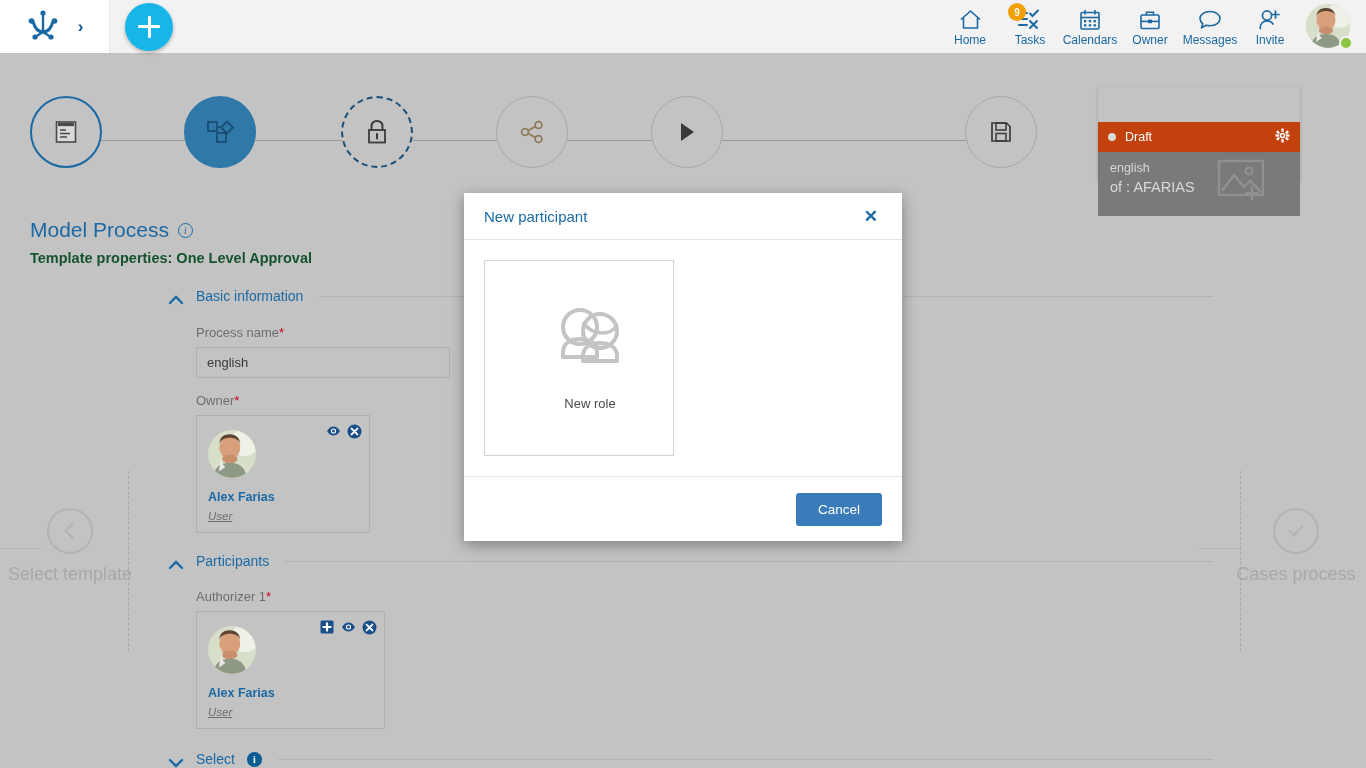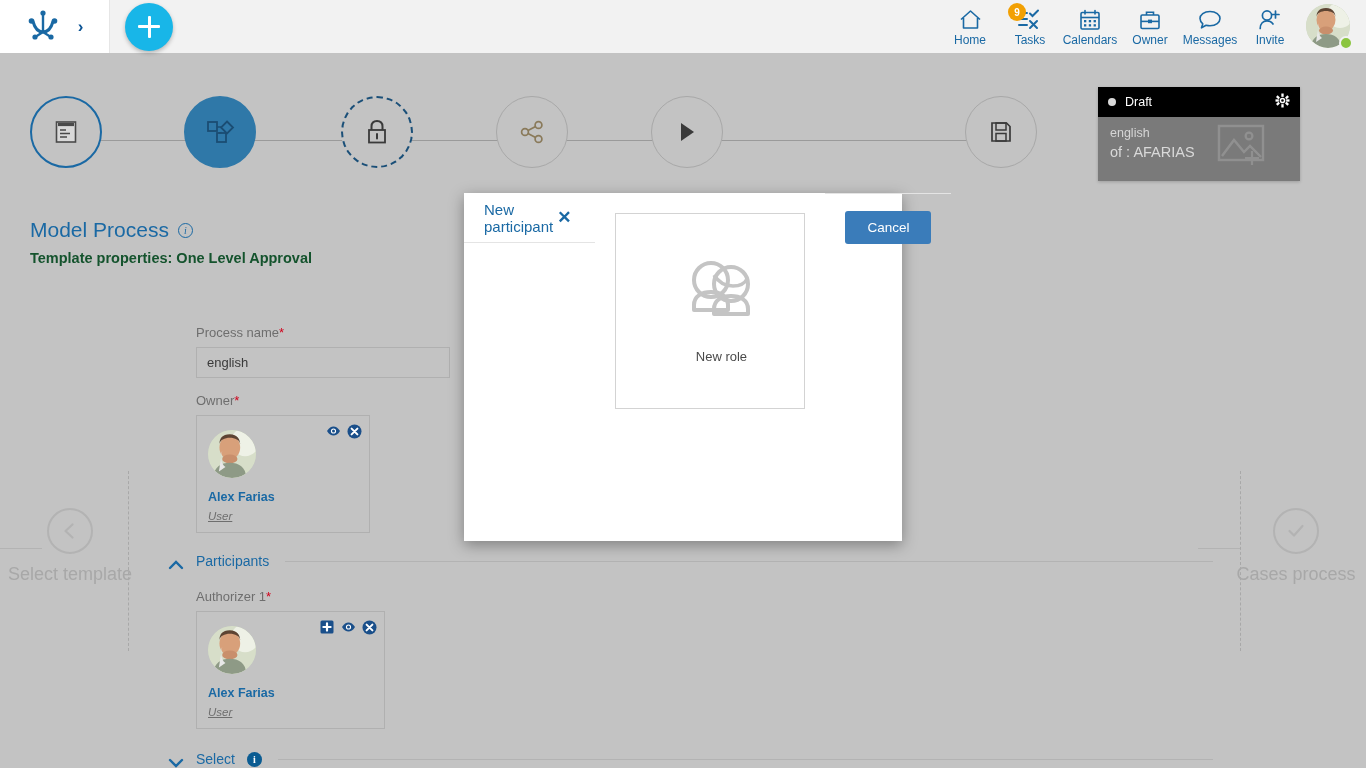--- a/index.html
+++ b/index.html
@@ -96,23 +96,24 @@
   .step.dashed { border: 2px dashed #1a4f78; }
   .step.idle   { border: 1px solid #a8a8a8; }
 
   
   .draft-card {
     position: absolute; top: 34px; right: 66px;
     width: 202px; height: 94px;
     box-shadow: 0 1px 3px rgba(0,0,0,0.2);
   }
   .draft-head {
-    height: 30px; background: #000000; color: #fff;
+    height: 30px; background: #c2410c; color: #fff;
     display: flex; align-items: center; padding: 0 10px;
     font-size: 12.5px;
+    margin-top: 35px;
   }
   .draft-dot {
     width: 8px; height: 8px; border-radius: 50%;
     background: #d9d9d9; margin-right: 9px;
   }
   .draft-head .ttl { flex: 1 1 auto; }
   .gear { width: 15px; height: 15px; cursor: pointer; }
   .draft-body {
     height: 64px; background: #7a7a7a; position: relative;
     padding: 7px 12px 0; overflow: hidden;
@@ -206,21 +207,21 @@
   .vdash { position: absolute; width: 0; border-left: 1px dashed #a8a8a8; }
   .hline { position: absolute; height: 1px; background: #b3b3b3; }
 
   
   .modal-shadow {
     position: absolute; left: 464px; top: 193px;
     width: 438px; height: 348px;
     background: #ffffff;
     box-shadow: 0 4px 14px rgba(0,0,0,0.35);
     z-index: 60;
-    display: flex; 
+    display: flex; flex-direction: column;
   }
   .modal-head {
     height: 50px; border-bottom: 1px solid #e4e4e4;
     display: flex; align-items: center; padding: 0 20px;
   }
   .modal-title { flex: 1 1 auto; font-size: 15px; color: #1a69a4; }
   .modal-close {
     font-size: 17px; color: #1a69a4; font-weight: bold;
     cursor: pointer; line-height: 1; padding: 2px 4px;
   }
@@ -464,20 +465,29 @@
     </div>
 
     <div class="title-block">
       <div class="page-title">
         <span>Model Process</span>
         <span class="info-circle-outline">i</span>
       </div>
       <div class="page-subtitle">Template properties: One Level Approval</div>
     </div>
 
+    <div class="section-head" style="top:235px;">
+      <span class="chev">
+        <svg width="16" height="10" viewBox="0 0 16 10">
+          <path d="M2 8 L8 2 L14 8" stroke="#1a69a4" stroke-width="2.4" fill="none" stroke-linecap="round"></path>
+        </svg>
+      </span>
+      <span class="section-label">Basic information</span>
+      <span class="section-rule"></span>
+    </div>
 
     <div class="field-label" style="top:272px; left:196px;">
       <span>Process name</span><span class="req">*</span>
     </div>
     <input class="text-input" style="top: 294px; left: 196px; width: 254px;" value="english">
 
     <div class="field-label" style="top:340px; left:196px;">
       <span>Owner</span><span class="req">*</span>
     </div>
 

